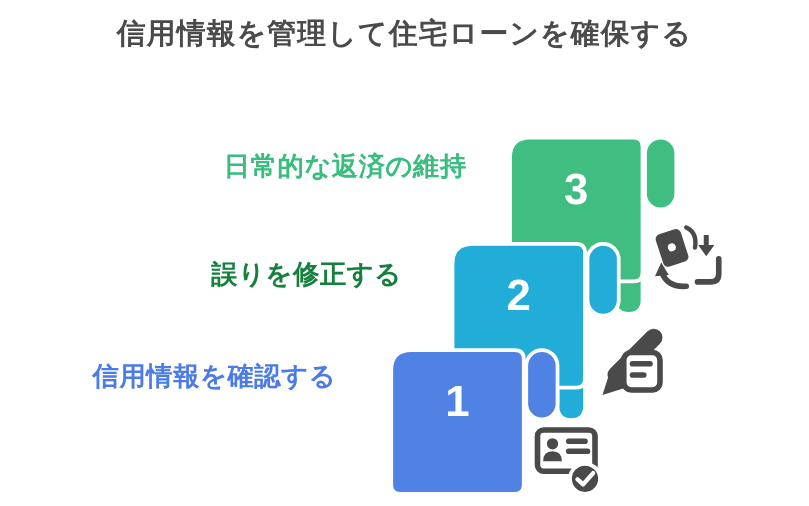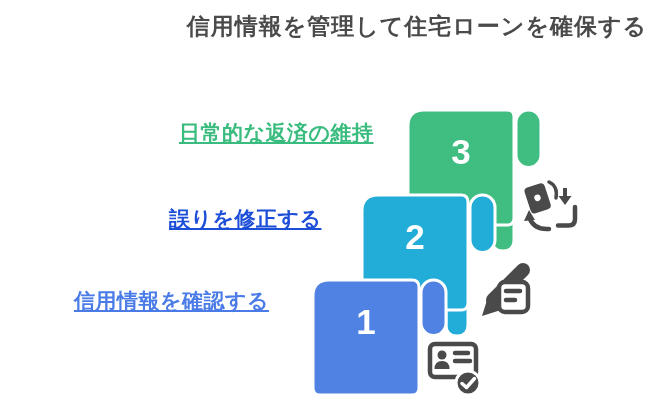--- a/index.html
+++ b/index.html
@@ -1,28 +1,28 @@
 <!DOCTYPE html>
 <html><head>
 <meta charset="utf-8">
 <style>
   html,body{margin:0;padding:0;background:#ffffff;}
   .canvas{
     position:relative;width:647px;height:405px;background:#ffffff;
     overflow:hidden;font-family:"Liberation Sans","DejaVu Sans",sans-serif;
   }
   .title{
-    position:absolute;top:11px;left:0;width:647px;text-align:right;
+    position:absolute;top:11px;left:0;width:647px;text-align:center;
     font-size:23px;font-weight:700;color:#4a4a4a;letter-spacing:1px;
   }
   .step-label{
-    position:absolute;font-size:21px;font-weight:700;letter-spacing:0.5px;white-space:nowrap;text-decoration:underline;
+    position:absolute;font-size:21px;font-weight:700;letter-spacing:0.5px;white-space:nowrap;
   }
   .label-step3{left:179px;top:119px;color:#39bc7e;}
-  .label-step2{left:169px;top:205px;color:#1d4ed8;}
+  .label-step2{left:169px;top:205px;color:#15803d;}
   .label-step1{left:74px;top:287px;color:#4a7be7;text-align:right;}
   .ribbon{position:absolute;width:140px;height:180px;}
   .ribbon-3{left:406px;top:108px;z-index:1;}
   .ribbon-2{left:360px;top:193px;z-index:2;}
   .ribbon-1{left:311px;top:278px;z-index:3;}
   .ribbon svg{position:absolute;left:0;top:0;}
   .ribbon .num{
     position:absolute;left:2px;top:26px;width:106px;text-align:center;
     font-size:35px;line-height:35px;font-weight:700;color:#ffffff;
   }

